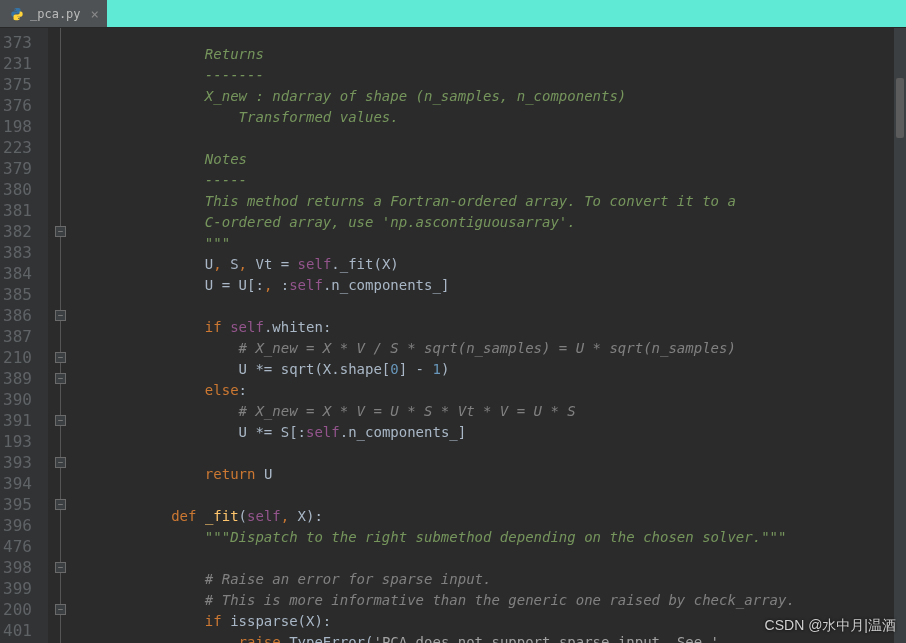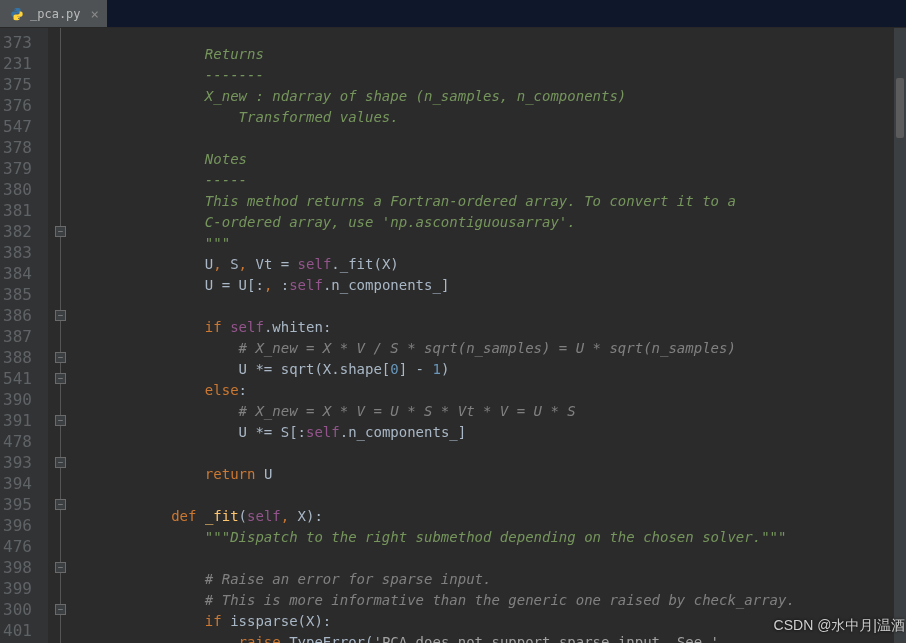--- a/index.html
+++ b/index.html
@@ -7,21 +7,21 @@
   width: 906px;
   height: 643px;
   background: #2b2b2b;
   font-family: "Consolas", "Monaco", monospace;
   font-size: 14px;
   overflow: hidden;
   position: relative;
 }
 .tab-bar {
   height: 28px;
-  background: #0f172a;
+  background: #5eead4;
   border-bottom: 1px solid #282828;
   display: flex;
   align-items: center;
 }
 .tab {
   display: flex;
   align-items: center;
   height: 100%;
   padding: 0 8px 0 10px;
   background: #4e5254;
@@ -99,21 +99,21 @@
 .c-docstring { color: #75955c; font-style: italic; }
 .c-keyword { color: #cc7832; }
 .c-self { color: #94558d; }
 .c-id { color: #a9b7c6; }
 .c-num { color: #6897bb; }
 .c-string { color: #a3a3a3; }
 .c-funcname { color: #ffc66d; }
 .watermark {
   position: absolute;
   bottom: 8px;
-  right: 1px;
+  right: 10px;
   font-family: sans-serif;
   font-size: 14px;
   color: #d0d0d0;
   text-shadow: 0 0 3px #000;
 }
 .scrollbar-v {
   position: absolute;
   right: 0;
   top: 28px;
   bottom: 0;
@@ -145,44 +145,44 @@
     <span class="close-icon">×</span>
   </div>
 </div>
 
 <div class="editor">
   <div class="gutter" id="gutter">
       <div class="gutter-line">373</div>
       <div class="gutter-line">231</div>
       <div class="gutter-line">375</div>
       <div class="gutter-line">376</div>
-      <div class="gutter-line">547</div>
-      <div class="gutter-line">378</div>
+      <div class="gutter-line">198</div>
+      <div class="gutter-line">223</div>
       <div class="gutter-line">379</div>
       <div class="gutter-line">380</div>
       <div class="gutter-line">381</div>
       <div class="gutter-line">382</div>
       <div class="gutter-line">383</div>
       <div class="gutter-line">384</div>
       <div class="gutter-line">385</div>
       <div class="gutter-line">386</div>
       <div class="gutter-line">387</div>
-      <div class="gutter-line">388</div>
-      <div class="gutter-line">541</div>
+      <div class="gutter-line">210</div>
+      <div class="gutter-line">389</div>
       <div class="gutter-line">390</div>
       <div class="gutter-line">391</div>
-      <div class="gutter-line">478</div>
+      <div class="gutter-line">193</div>
       <div class="gutter-line">393</div>
       <div class="gutter-line">394</div>
       <div class="gutter-line">395</div>
       <div class="gutter-line">396</div>
       <div class="gutter-line">476</div>
       <div class="gutter-line">398</div>
       <div class="gutter-line">399</div>
-      <div class="gutter-line">300</div>
+      <div class="gutter-line">200</div>
       <div class="gutter-line">401</div>
     </div>
   <div class="fold-column" id="fold-col">
     <div class="fold-line"></div>
   <div class="fold-marker" style="top: 198px;">−</div>
       <div class="fold-marker" style="top: 282px;">−</div>
       <div class="fold-marker" style="top: 324px;">−</div>
       <div class="fold-marker" style="top: 345px;">−</div>
       <div class="fold-marker" style="top: 387px;">−</div>
       <div class="fold-marker" style="top: 429px;">−</div>

